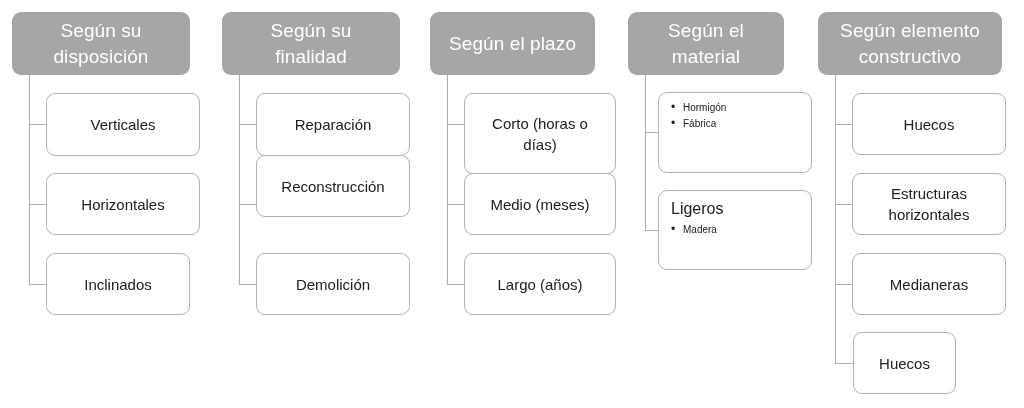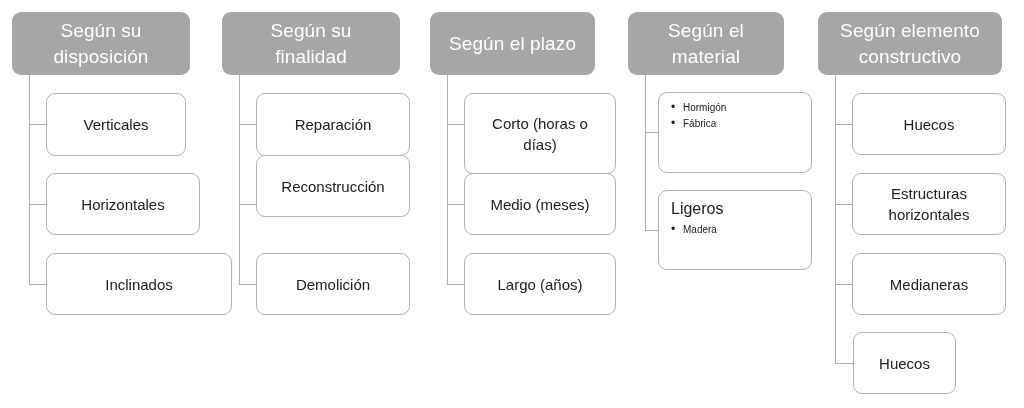--- a/index.html
+++ b/index.html
@@ -107,25 +107,25 @@
 </style>
 </head>
 <body>
 
 <div id="diagram">
     <div class="column">
       <div class="trunk" style="left: 29px; top: 75px; height: 209px;"></div>
       <div class="col-header" style="left: 12px; top: 12px; width: 178px; height: 63px;">Según su
 disposición</div>
       <div class="stub" style="left: 29px; top: 124px; width: 17px;"></div>
-      <div class="node" style="left: 46px; top: 93px; width: 140px; height: 63px;">Verticales</div>
+      <div class="node" style="left: 46px; top: 93px; width: 154px; height: 63px;">Verticales</div>
       <div class="stub" style="left: 29px; top: 204px; width: 17px;"></div>
       <div class="node" style="left: 46px; top: 173px; width: 154px; height: 62px;">Horizontales</div>
       <div class="stub" style="left: 29px; top: 284px; width: 17px;"></div>
-      <div class="node" style="left: 46px; top: 253px; width: 186px; height: 62px;">Inclinados</div>
+      <div class="node" style="left: 46px; top: 253px; width: 144px; height: 62px;">Inclinados</div>
     </div>
     <div class="column">
       <div class="trunk" style="left: 239px; top: 75px; height: 209px;"></div>
       <div class="col-header" style="left: 222px; top: 12px; width: 178px; height: 63px;">Según su
 finalidad</div>
       <div class="stub" style="left: 239px; top: 124px; width: 17px;"></div>
       <div class="node" style="left: 256px; top: 93px; width: 154px; height: 63px;">Reparación</div>
       <div class="stub" style="left: 239px; top: 204px; width: 17px;"></div>
       <div class="node" style="left: 256px; top: 155px; width: 154px; height: 62px;">Reconstrucción</div>
       <div class="stub" style="left: 239px; top: 284px; width: 17px;"></div>

